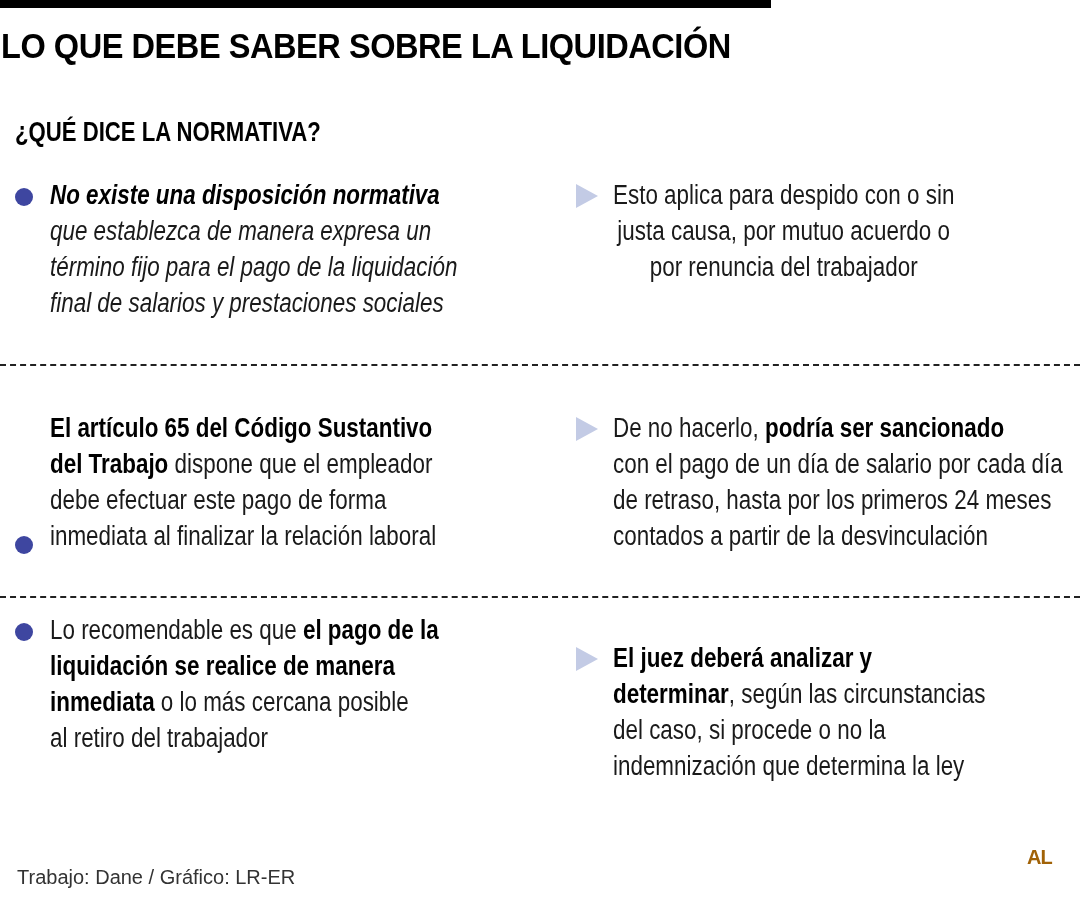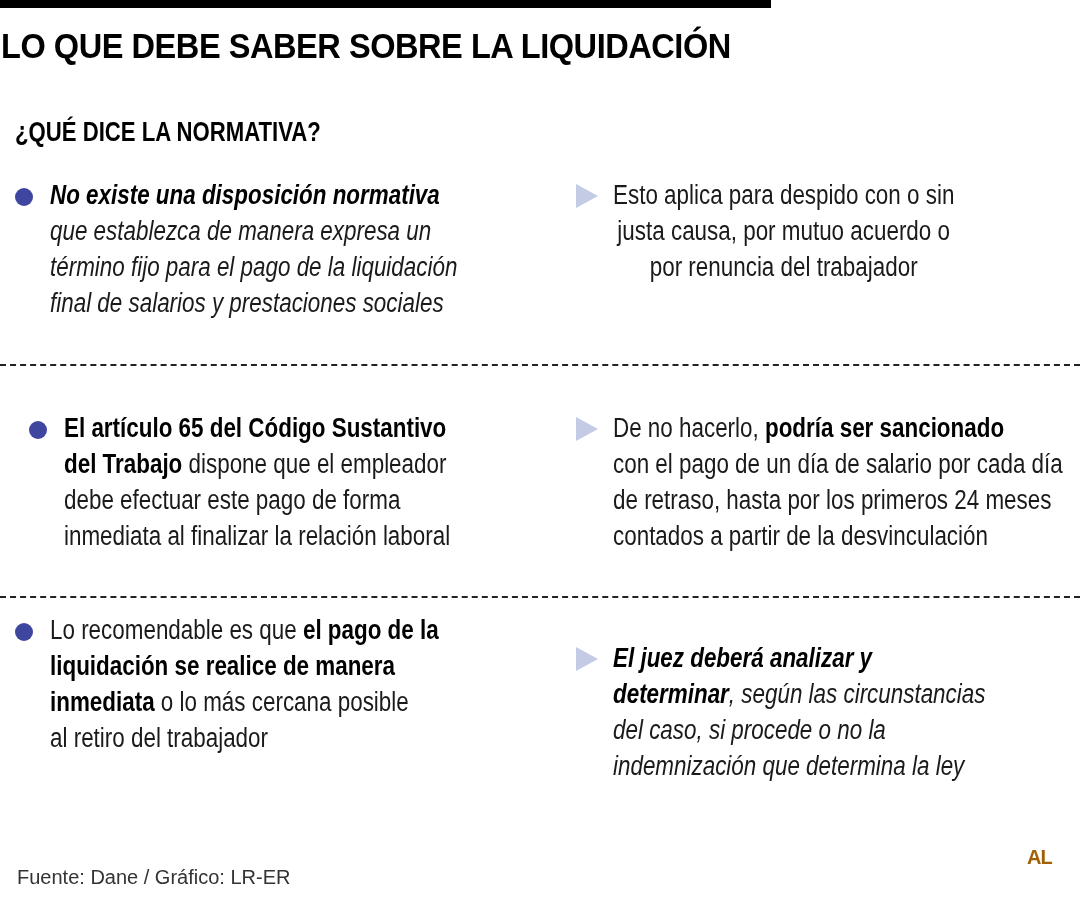--- a/index.html
+++ b/index.html
@@ -70,21 +70,21 @@
   <span class="tri"></span>
   <div class="text">
     <span class="line"><span>Esto aplica para despido con o sin</span><b></b><span></span></span>
     <span class="line"><span>justa causa, por mutuo acuerdo o</span><b></b><span></span></span>
     <span class="line"><span>por renuncia del trabajador</span><b></b><span></span></span>
   </div>
 </div>
 
 <div class="divider" style="top:364px;"></div>
 
-<div class="item" style="left:29px; top:410px;">
+<div class="item" style="left:15px; top:410px;align-items:flex-end;">
   <span class="dot"></span>
   <div class="text">
     <span class="line"><b>El artículo 65 del Código Sustantivo</b><span></span></span>
     <span class="line"><b>del Trabajo</b><span> dispone que el empleador</span></span>
     <span class="line"><b></b><span>debe efectuar este pago de forma</span></span>
     <span class="line"><b></b><span>inmediata al finalizar la relación laboral</span></span>
   </div>
 </div>
 <div class="item" style="left:576px; top:410px;">
   <span class="tri"></span>
@@ -100,24 +100,24 @@
 
 <div class="item" style="left:15px; top:612px;">
   <span class="dot"></span>
   <div class="text">
     <span class="line"><span>Lo recomendable es que </span><b>el pago de la</b><span></span></span>
     <span class="line"><span></span><b>liquidación se realice de manera</b><span></span></span>
     <span class="line"><span></span><b>inmediata</b><span> o lo más cercana posible</span></span>
     <span class="line"><span>al retiro del trabajador</span><b></b><span></span></span>
   </div>
 </div>
-<div class="item" style="left:576px; top:640px;font-style:italic;">
+<div class="item" style="left:576px; top:640px;">
   <span class="tri"></span>
   <div class="text">
     <span class="line"><span></span><b>El juez deberá analizar y</b><span></span></span>
     <span class="line"><span></span><b>determinar</b><span>, según las circunstancias</span></span>
     <span class="line"><span>del caso, si procede o no la</span><b></b><span></span></span>
     <span class="line"><span>indemnización que determina la ley</span><b></b><span></span></span>
   </div>
 </div>
 
-<div class="source">Fuente: Dane / Gráfico: LR-ER</div>
+<div class="source">Trabajo: Dane / Gráfico: LR-ER</div>
 <div class="logo">AL</div>
 
 </body></html>

